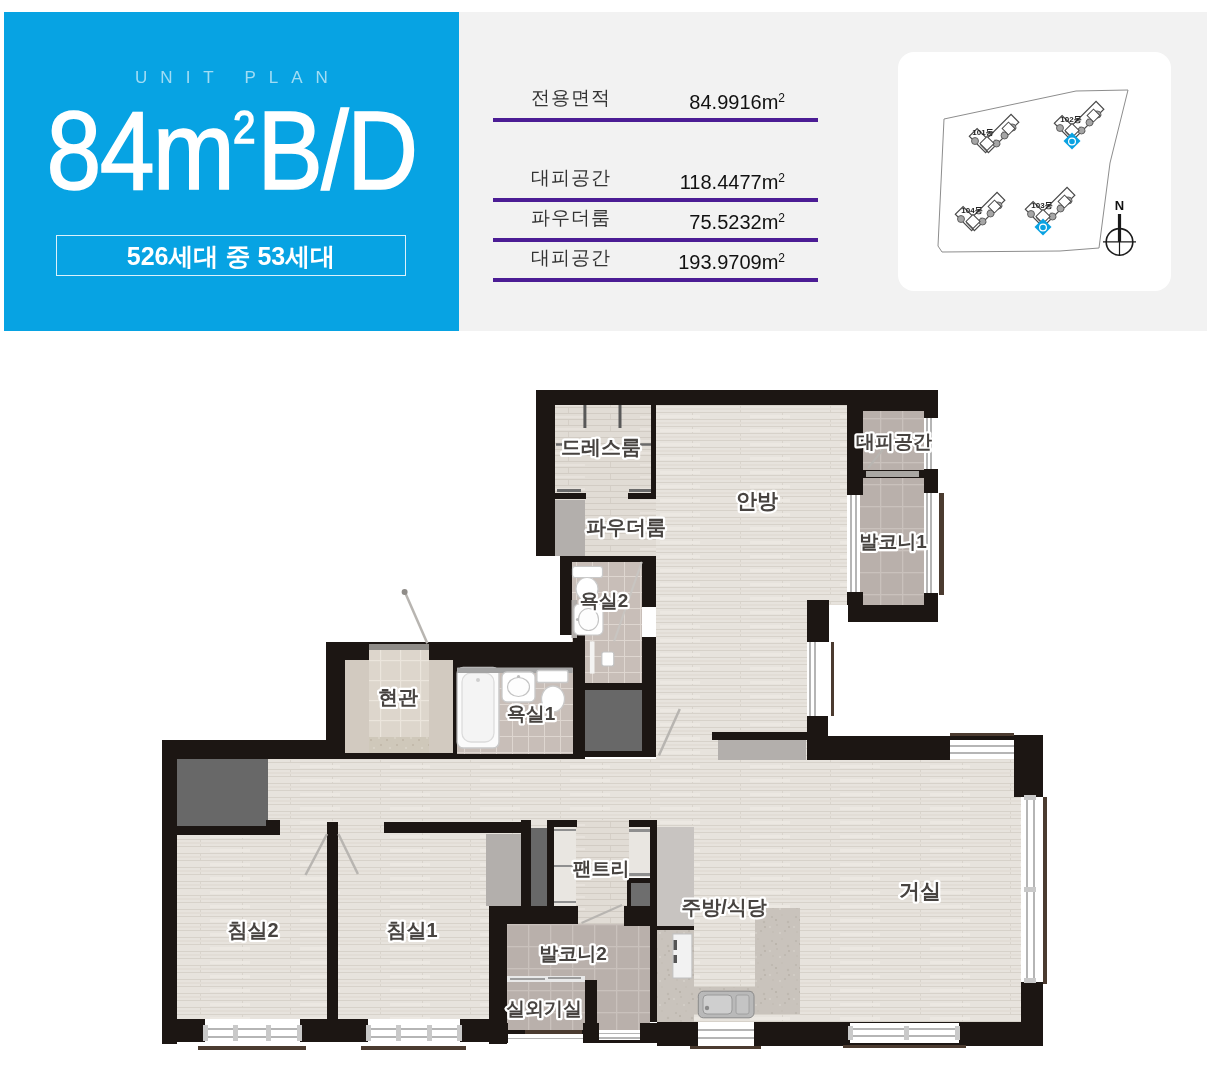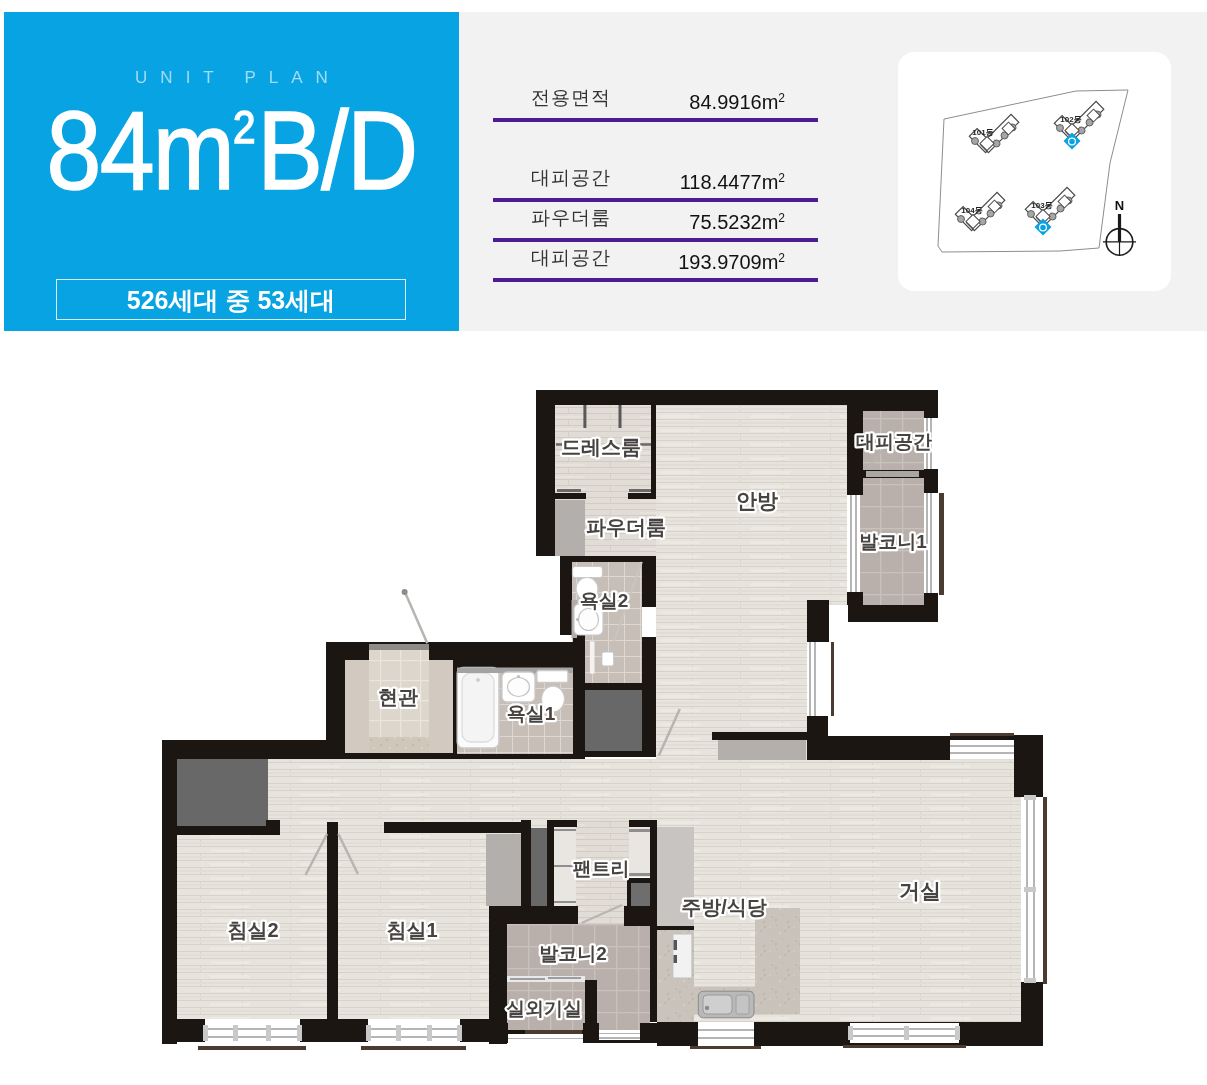--- a/index.html
+++ b/index.html
@@ -3,21 +3,21 @@
 <meta charset="utf-8">
 <style>
   html,body{margin:0;padding:0;background:#fff;}
   body{width:1207px;height:1085px;position:relative;font-family:"Liberation Sans",sans-serif;overflow:hidden;}
   .abs{position:absolute;}
   
   #bluebox{left:4px;top:12px;width:455px;height:319px;background:#07a3e3;}
   #unitplan{left:0;top:56px;width:455px;text-align:center;font-size:17px;letter-spacing:13px;color:rgba(255,255,255,.62);font-weight:400;text-indent:13px;}
   #bigtitle{left:0;top:74px;width:455px;text-align:center;color:#fff;font-size:112px;font-weight:400;-webkit-text-stroke:1.6px #fff;transform:scaleX(.88);transform-origin:50% 50%;white-space:nowrap;letter-spacing:-2px;}
   #bigtitle sup{font-size:46px;vertical-align:46px;letter-spacing:0;margin-right:2px;}
-  #bluesub{left:52px;top:223px;width:348px;height:39px;border:1.5px solid rgba(255,255,255,.85);color:#fff;font-size:25px;font-weight:700;text-align:center;line-height:40px;letter-spacing:0px;margin-top:44px;}
+  #bluesub{left:52px;top:223px;width:348px;height:39px;border:1.5px solid rgba(255,255,255,.85);color:#fff;font-size:25px;font-weight:700;text-align:center;line-height:40px;letter-spacing:0px;}
   #graypanel{left:459px;top:12px;width:748px;height:319px;background:#f2f2f2;}
   .trow{position:absolute;left:34px;width:325px;height:40px;border-bottom:4px solid #4c1d95;line-height:40px;}
   .trow .lb{position:absolute;left:38px;font-size:19px;color:#333;letter-spacing:1px;}
   .trow .vl{position:absolute;right:33px;font-size:20px;color:#111;}
   .vl .u{font-size:20px;}
   .vl sup{font-size:12px;vertical-align:7px;}
   #whitepanel{left:898px;top:52px;width:273px;height:239px;background:#fff;border-radius:16px;}
 </style>
 </head>
 <body>

